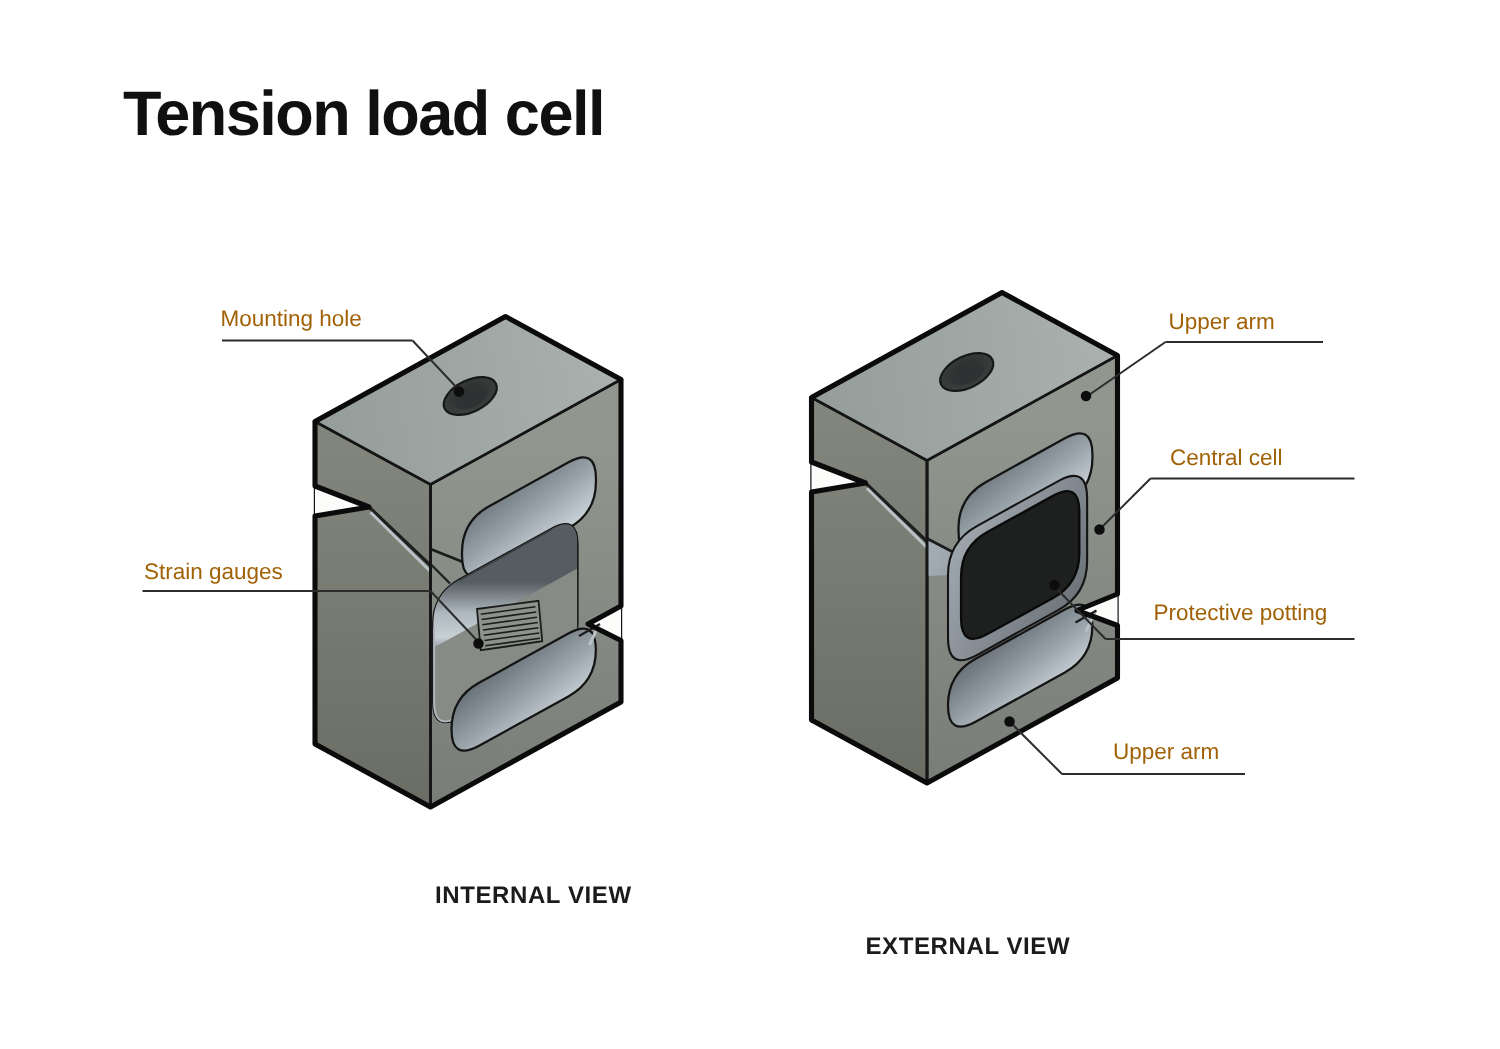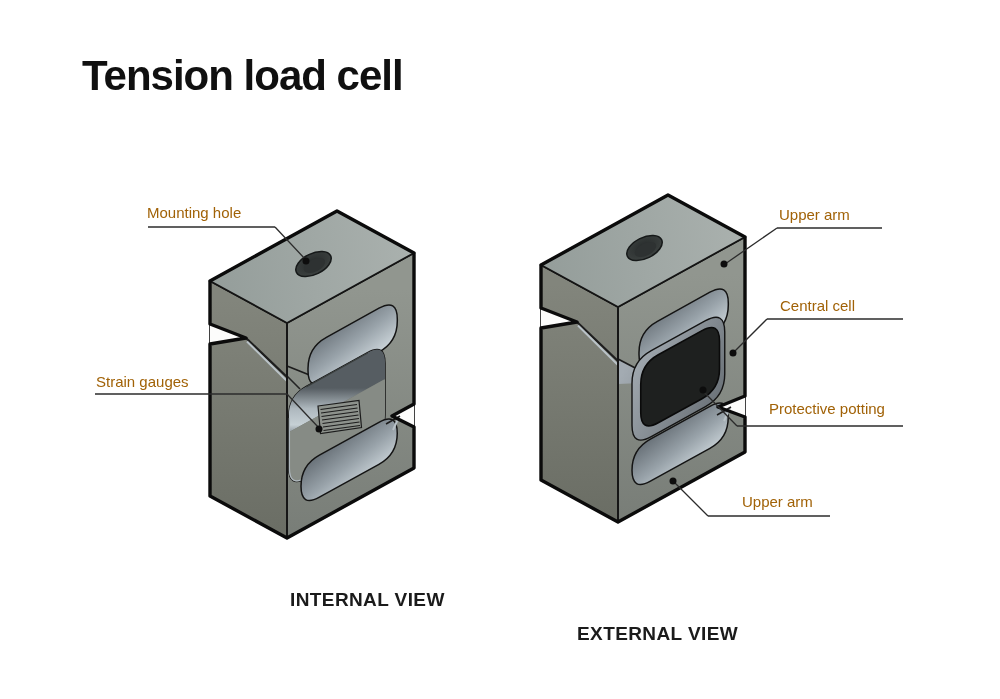--- a/index.html
+++ b/index.html
@@ -4,21 +4,21 @@
 <style>
   html,body{margin:0;padding:0;background:#ffffff;}
   #page{position:relative;width:1000px;height:699px;background:#ffffff;overflow:hidden;
         font-family:Liberation Sans, sans-serif;}
   #scene{position:absolute;left:0;top:0;width:1000px;height:699px;}
   .title{position:absolute;left:82px;top:52px;font-size:42px;font-weight:700;color:#101010;
          letter-spacing:-1px;white-space:nowrap;}
   .subtitle{position:absolute;left:83px;top:103px;font-size:27px;font-weight:400;color:#1c1c1c;
          white-space:nowrap;}
   .lbl{position:absolute;font-size:15px;color:#a16207;white-space:nowrap;}
-  .caption{position:absolute;font-size:19px;font-weight:700;color:#1b1b1b;
+  .caption{position:absolute;font-size:16px;font-weight:700;color:#1b1b1b;
          letter-spacing:0.4px;white-space:nowrap;}
 </style>
 </head>
 <body>
 
 <div id="page">
 
 <svg id="scene" viewBox="0 0 1000 699" xmlns="http://www.w3.org/2000/svg">
   <defs>
     <linearGradient id="topL" gradientUnits="userSpaceOnUse" x1="210" y1="281" x2="414" y2="253">

